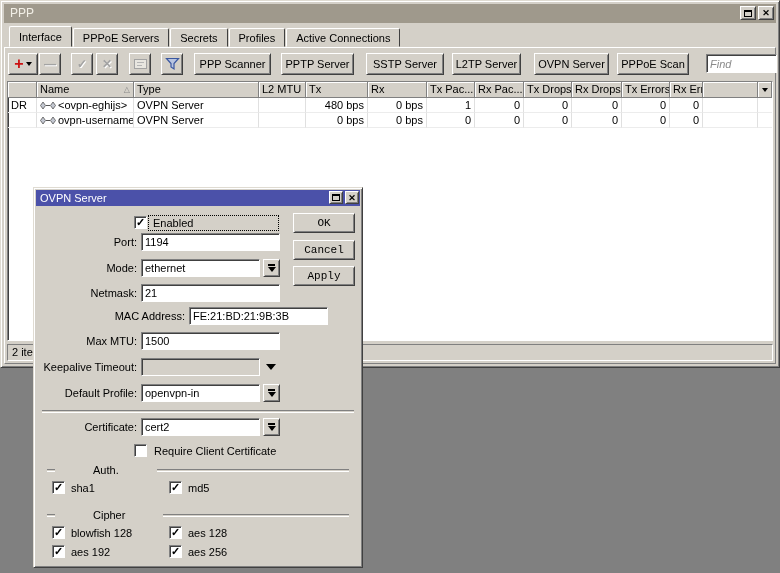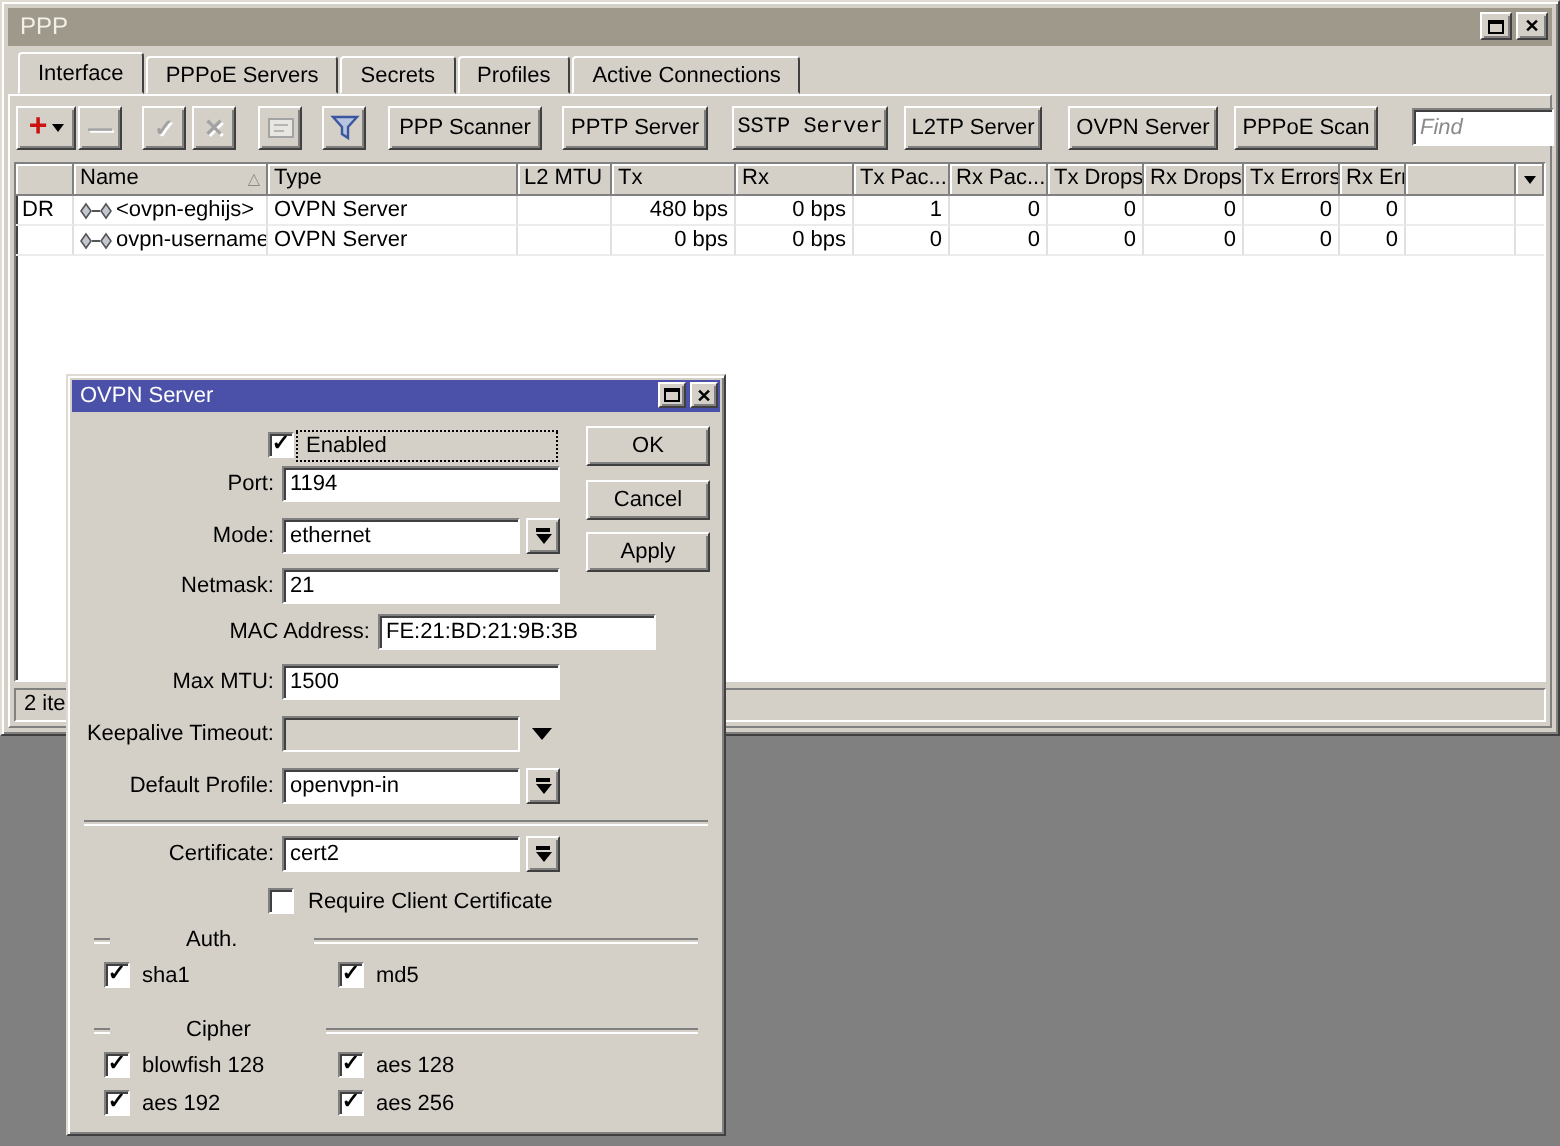--- a/index.html
+++ b/index.html
@@ -133,21 +133,21 @@
     display:flex; flex-direction:column; align-items:center; justify-content:center;
   }
   .drop-bar { width:7px; height:2px; background:#000; margin-bottom:1px; }
   .drop-tri { width:0; height:0; border-left:4px solid transparent; border-right:4px solid transparent; border-top:5px solid #000; }
   .updown-tri { position:absolute; left:230px; top:6px; width:0; height:0;
     border-left:5px solid transparent; border-right:5px solid transparent; border-top:6px solid #000; }
   .dlg-btn {
     position:absolute; left:259px; width:62px; height:20px;
     background:#d4d0c8; border:1px solid; border-color:#ffffff #404040 #404040 #ffffff;
     box-shadow: inset 1px 1px 0 #d4d0c8, inset -1px -1px 0 #808080;
-    text-align:center; line-height:18px; font-size:11px;
+    text-align:center; line-height:18px; font-size:11px;font-family:Liberation Mono, monospace;
   }
   .cb {
     position:absolute; width:13px; height:13px; background:#fff;
     border:1px solid; border-color:#808080 #fff #fff #808080;
     box-shadow: inset 1px 1px 0 #404040;
     text-align:center; line-height:11px; font-size:11px; font-weight:bold;
   }
   .cb-label { position:absolute; line-height:14px; white-space:nowrap; }
   .focus-rect { border:1px dotted #000; padding:0 0 0 4px; }
   .etch { height:2px; border-top:1px solid #808080; box-shadow:0 1px 0 #ffffff; }
@@ -200,21 +200,21 @@
       <span class="tool-btn" style="left:124px;width:22px;">
         <span class="card-icon"></span>
       </span>
       <span class="tool-btn" style="left:156px;width:22px;">
         <svg width="15" height="14" viewBox="0 0 15 14">
           <path d="M1.5 1.5 H13.5 L9 6.5 V12 L6 10 V6.5 Z" fill="#b8c4e0" stroke="#3a57a0" stroke-width="1.2"></path>
         </svg>
       </span>
       <span class="tool-btn" style="left:189px;width:77px;">PPP Scanner</span>
       <span class="tool-btn" style="left:276px;width:73px;">PPTP Server</span>
-      <span class="tool-btn" style="left:361px;width:78px;font-family:Liberation Mono, monospace;">SSTP Server</span>
+      <span class="tool-btn" style="left:361px;width:78px;">SSTP Server</span>
       <span class="tool-btn" style="left:447px;width:69px;">L2TP Server</span>
       <span class="tool-btn" style="left:529px;width:75px;">OVPN Server</span>
       <span class="tool-btn" style="left:612px;width:72px;">PPPoE Scan</span>
       <span class="find-box" style="left:701px;width:71px;">
         <input type="text" placeholder="Find" style="">
       </span>
     </div>
 
     <div class="table-wrap">
       <div class="thead">

